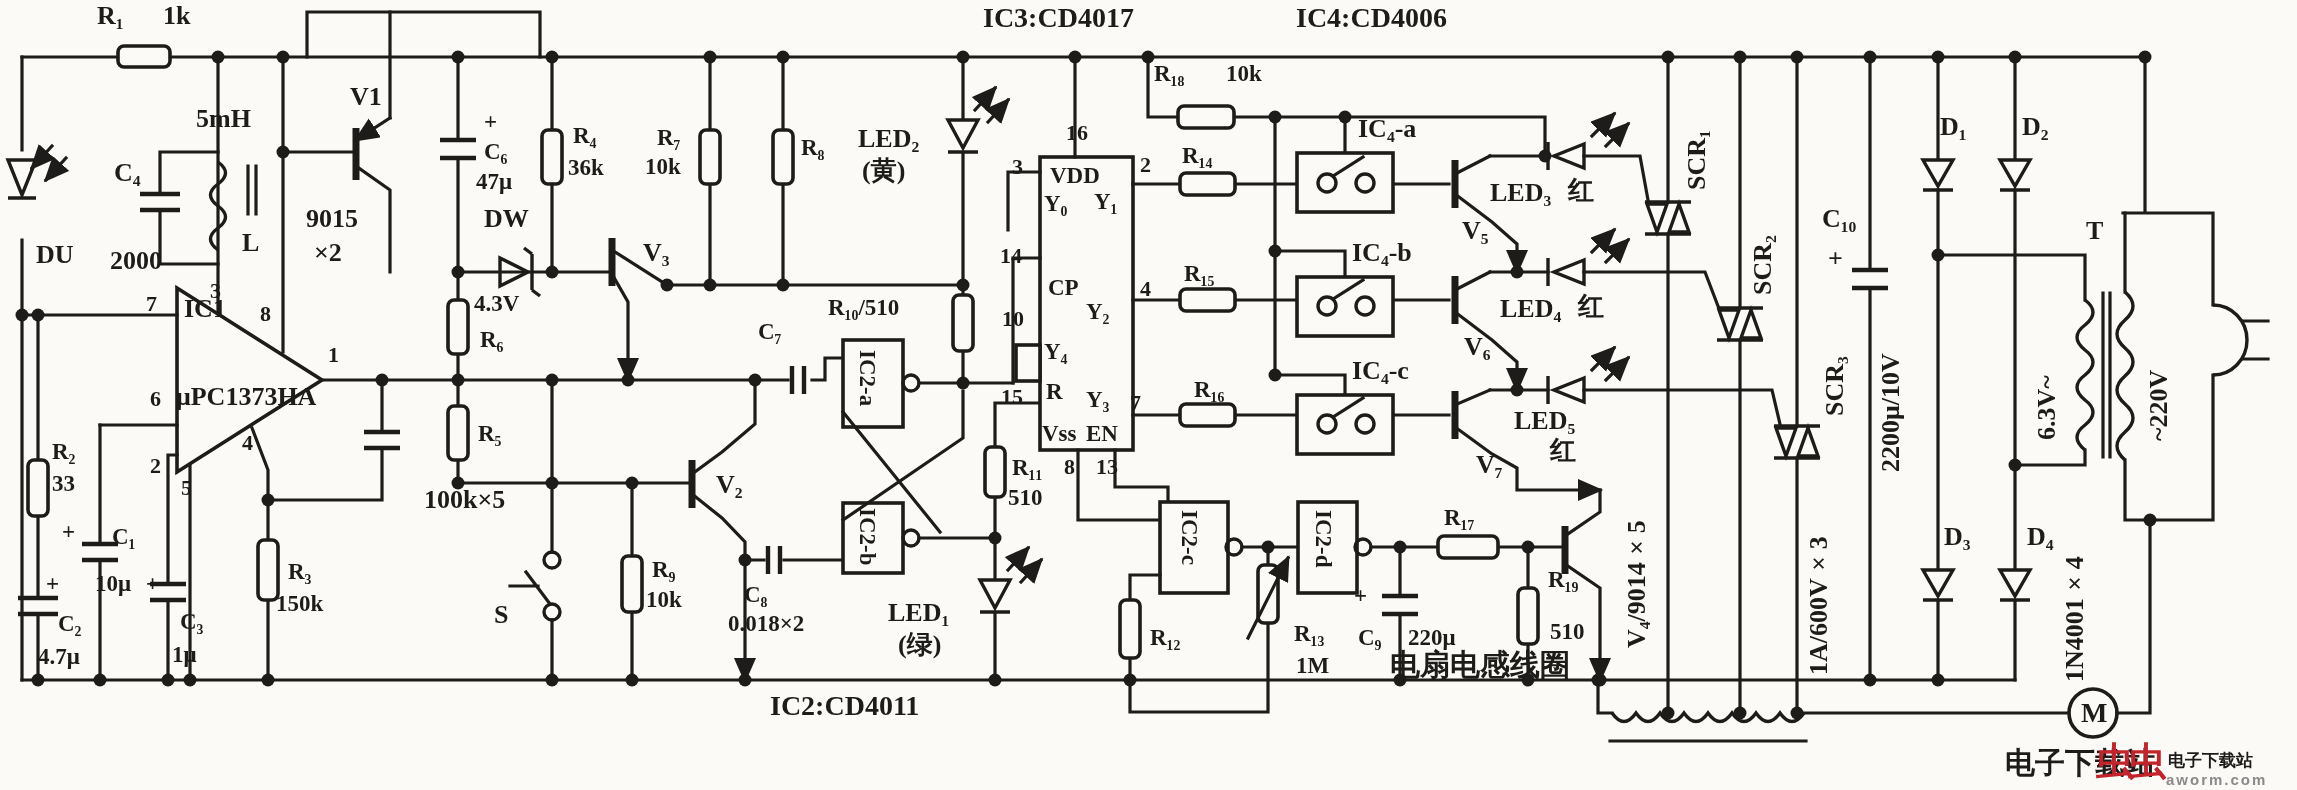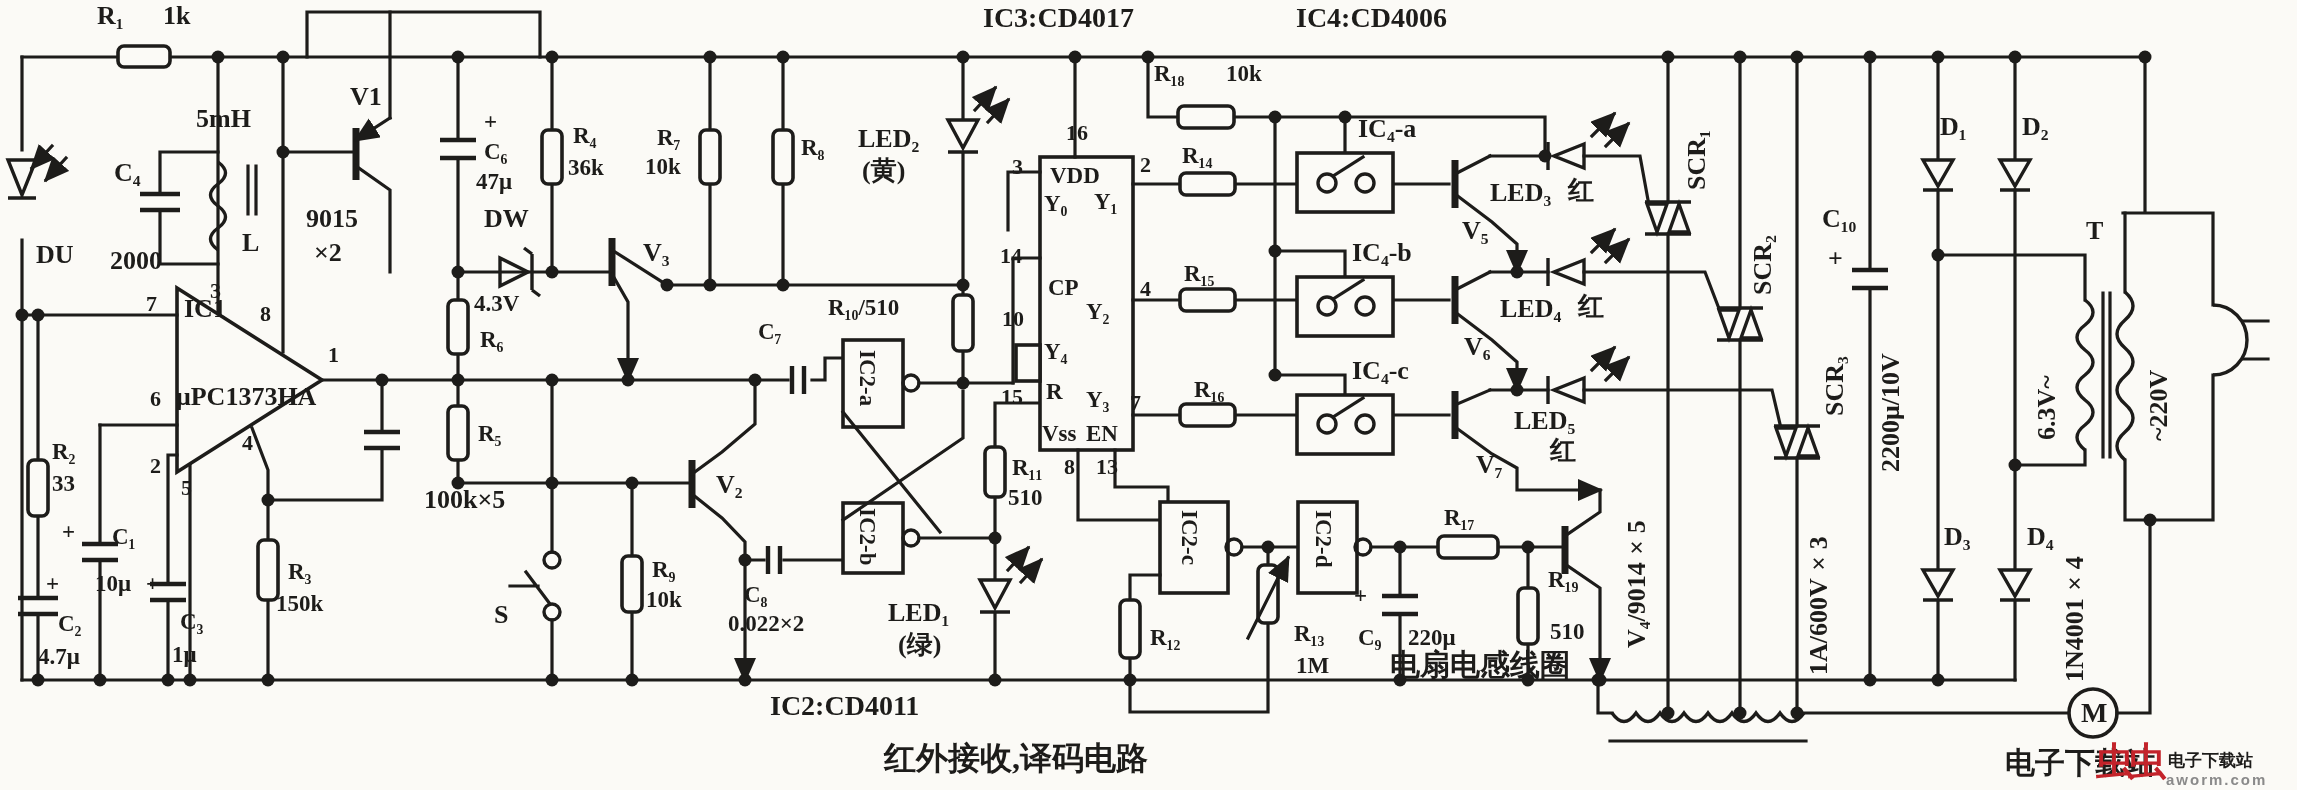--- a/index.html
+++ b/index.html
@@ -486,21 +486,21 @@
 
 <div class="lb s26" style="left:494px;top:602px">S</div>
 <div class="lb" style="left:652px;top:558px">R₉</div>
 <div class="lb" style="left:646px;top:588px">10k</div>
 <div class="lb s26" style="left:716px;top:472px">V₂</div>
 <div class="lb" style="left:758px;top:320px">C₇</div>
 <div class="lb" style="left:828px;top:296px">R₁₀/510</div>
 <div class="lb" style="left:1012px;top:456px">R₁₁</div>
 <div class="lb" style="left:1008px;top:486px">510</div>
 <div class="lb" style="left:744px;top:583px">C₈</div>
-<div class="lb" style="left:728px;top:612px">0.022×2</div>
+<div class="lb" style="left:728px;top:612px">0.018×2</div>
 <div class="lb s26" style="left:888px;top:600px">LED₁</div>
 <div class="lb s26" style="left:898px;top:632px">(绿)</div>
 
 <div class="lb vdn" style="left:856px;top:350px">IC2-a</div>
 <div class="lb vdn" style="left:856px;top:508px">IC2-b</div>
 <div class="lb vdn" style="left:1178px;top:510px">IC2-c</div>
 <div class="lb vdn" style="left:1312px;top:510px">IC2-d</div>
 
 <div class="lb s22" style="left:1066px;top:122px">16</div>
 <div class="lb s22" style="left:1012px;top:156px">3</div>
@@ -563,21 +563,20 @@
 <div class="lb s26" style="left:2022px;top:114px">D₂</div>
 <div class="lb s26" style="left:1944px;top:524px">D₃</div>
 <div class="lb s26" style="left:2027px;top:524px">D₄</div>
 <div class="lb vup s26" style="left:2062px;top:512px;height:170px">1N4001×4</div>
 <div class="lb s26" style="left:2086px;top:218px">T</div>
 <div class="lb vup s26" style="left:2034px;top:320px;height:120px">6.3V~</div>
 <div class="lb vup s26" style="left:2146px;top:316px;height:125px">~220V</div>
 <div class="lb s28" style="left:2081px;top:699px">M</div>
 
 <div class="lb s28" style="left:770px;top:692px">IC2:CD4011</div>
-<div class="lb s32" style="left:884px;top:742px">红外接收,译码电路</div>
 <div class="lb s30" style="left:1390px;top:650px">电扇电感线圈</div>
 <div class="lb s30" style="left:2005px;top:748px">电子下载站</div>
 
 <div class="lb red" style="left:2096px;top:742px">虫虫</div>
 <div class="lb wmsite" style="left:2168px;top:752px">电子下载站</div>
 <div class="lb wmurl" style="left:2166px;top:772px">aworm.com</div>
 
 </div>
 
 </body></html>

